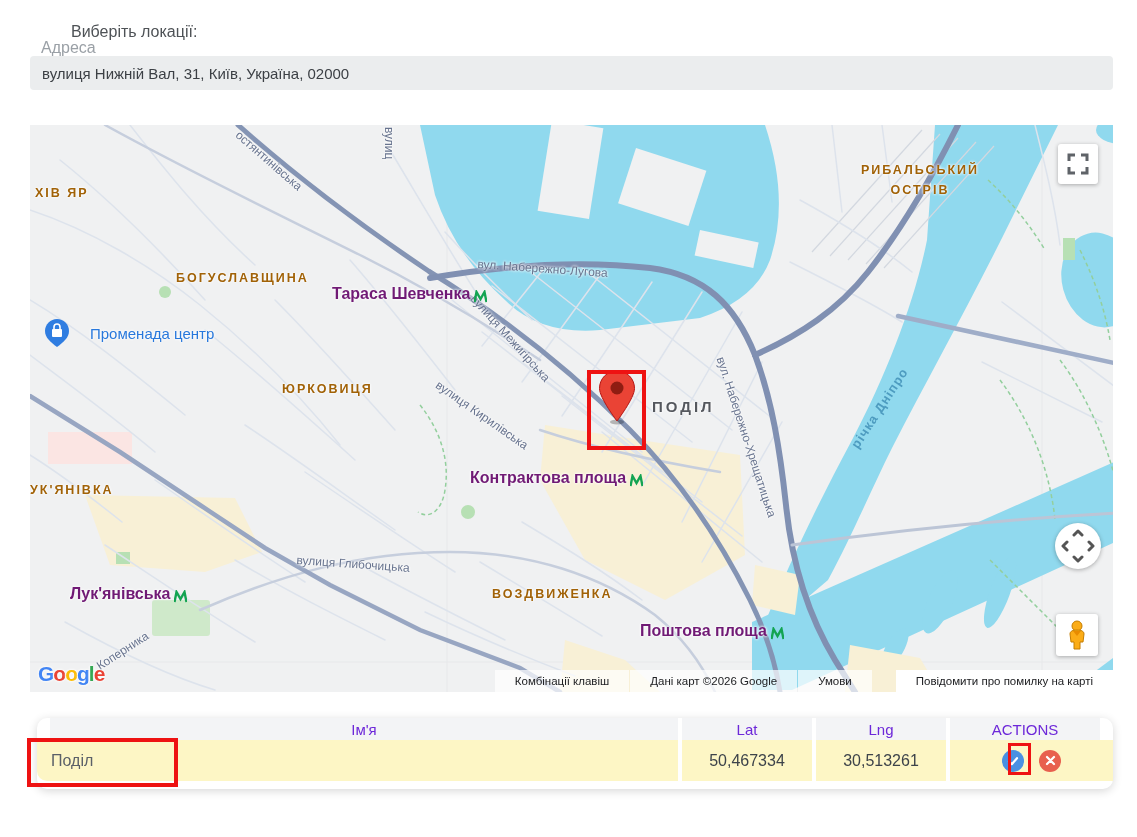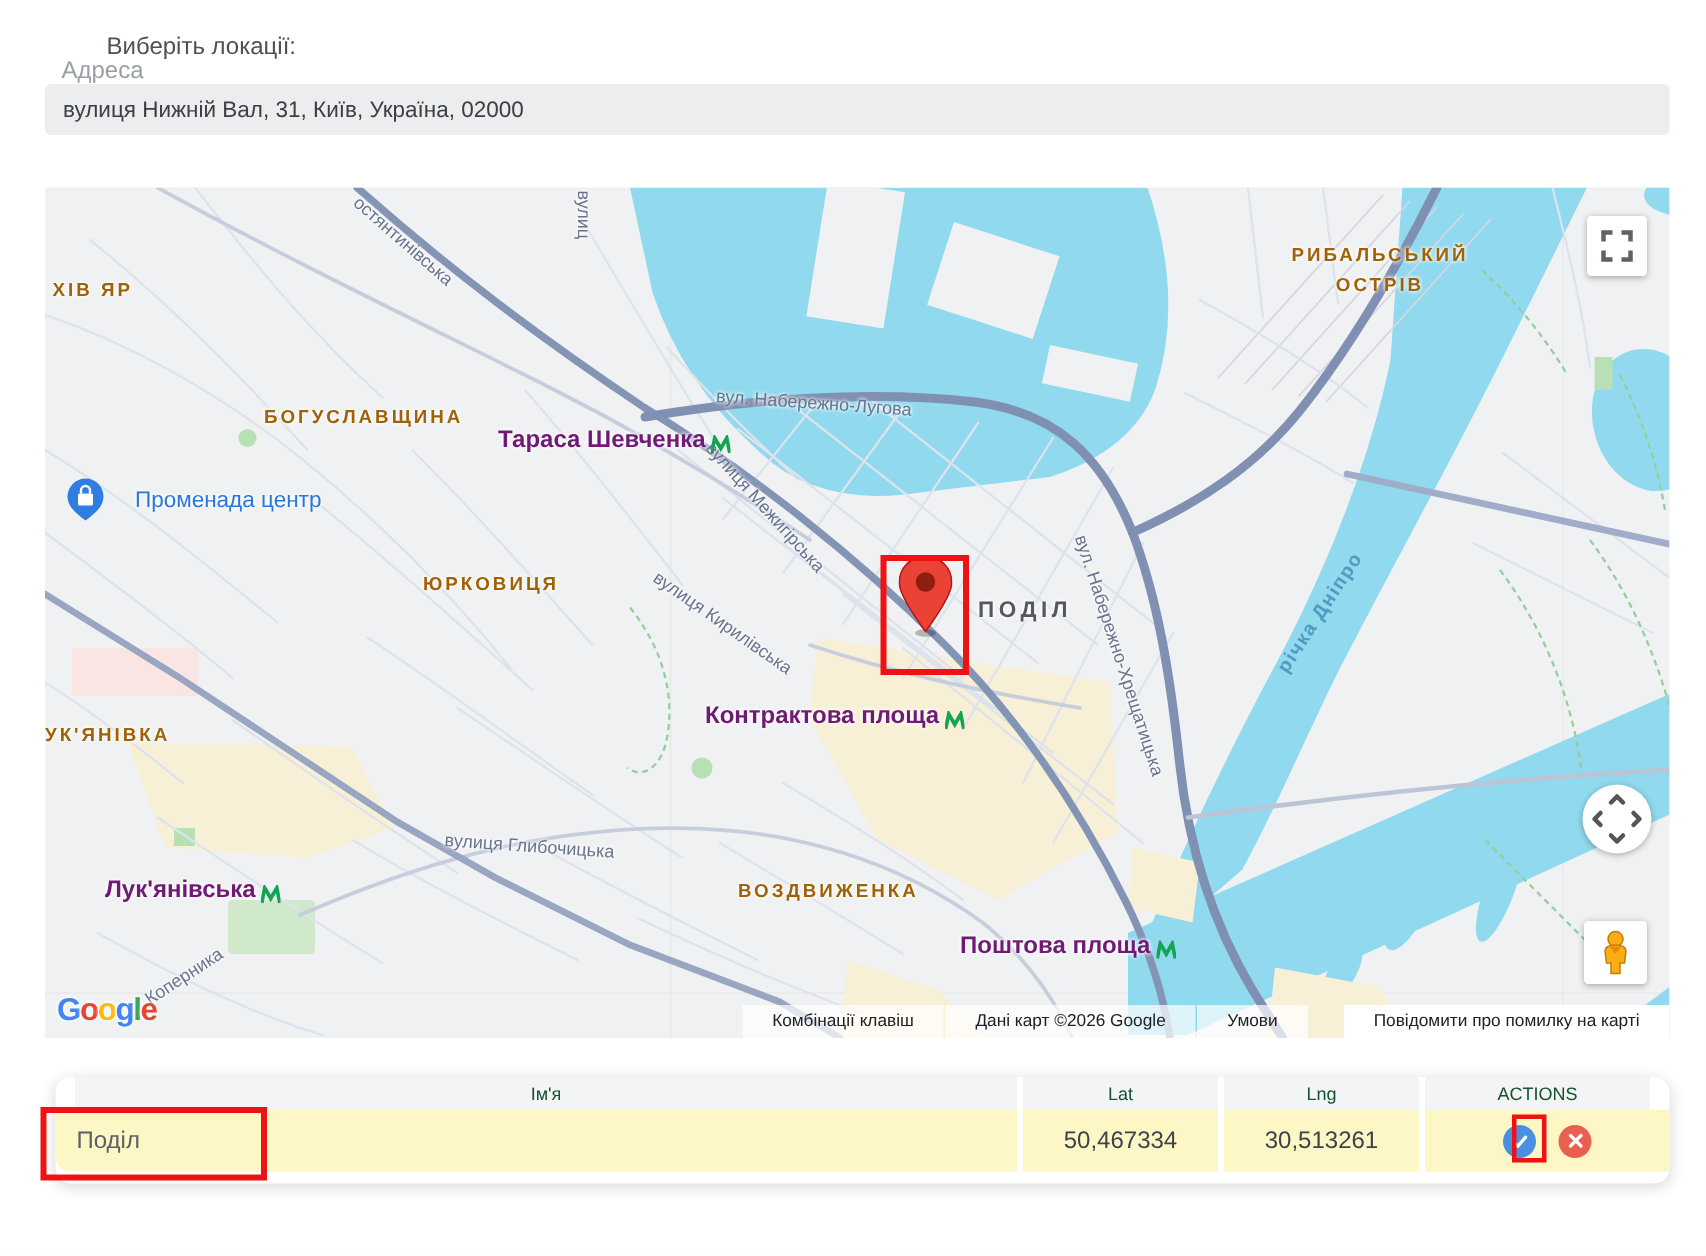--- a/index.html
+++ b/index.html
@@ -51,21 +51,21 @@
 
   
   .annot{position:absolute;border:4px solid #ee1212;box-sizing:border-box;z-index:50;pointer-events:none;}
 
   
   .loc-table{position:absolute;left:37px;top:718px;width:1076px;height:71px;background:#fff;
              border-radius:10px;box-shadow:0 2px 10px rgba(0,0,0,.16);box-sizing:border-box;}
   .t-head{display:grid;grid-template-columns:1fr 130px 130px 150px;column-gap:4px;
           padding:0 13px;height:22px;margin-top:0;}
   .t-head .hc{background:#f3f4f6;display:flex;align-items:center;justify-content:center;
-              font-size:12px;color:#14532d;}
+              font-size:15px;color:#6d28d9;}
   .t-row{display:grid;grid-template-columns:1fr 130px 130px 163px;column-gap:4px;height:41px;}
   .t-row .dc{background:#fdf6c5;display:flex;align-items:center;justify-content:center;
              font-size:16px;color:#3d434a;}
   .t-row .dc.name{justify-content:flex-start;padding-left:14px;color:#5b6068;border-radius:0 0 0 10px;}
   .actions{display:flex;align-items:center;justify-content:center;gap:15px;}
   .icon-btn{width:22px;height:22px;border-radius:50%;display:flex;align-items:center;
             justify-content:center;cursor:pointer;border:none;padding:0;}
   .icon-btn.ok{background:#4a90e2;}
   .icon-btn.del{background:#e8604e;}
 </style>

